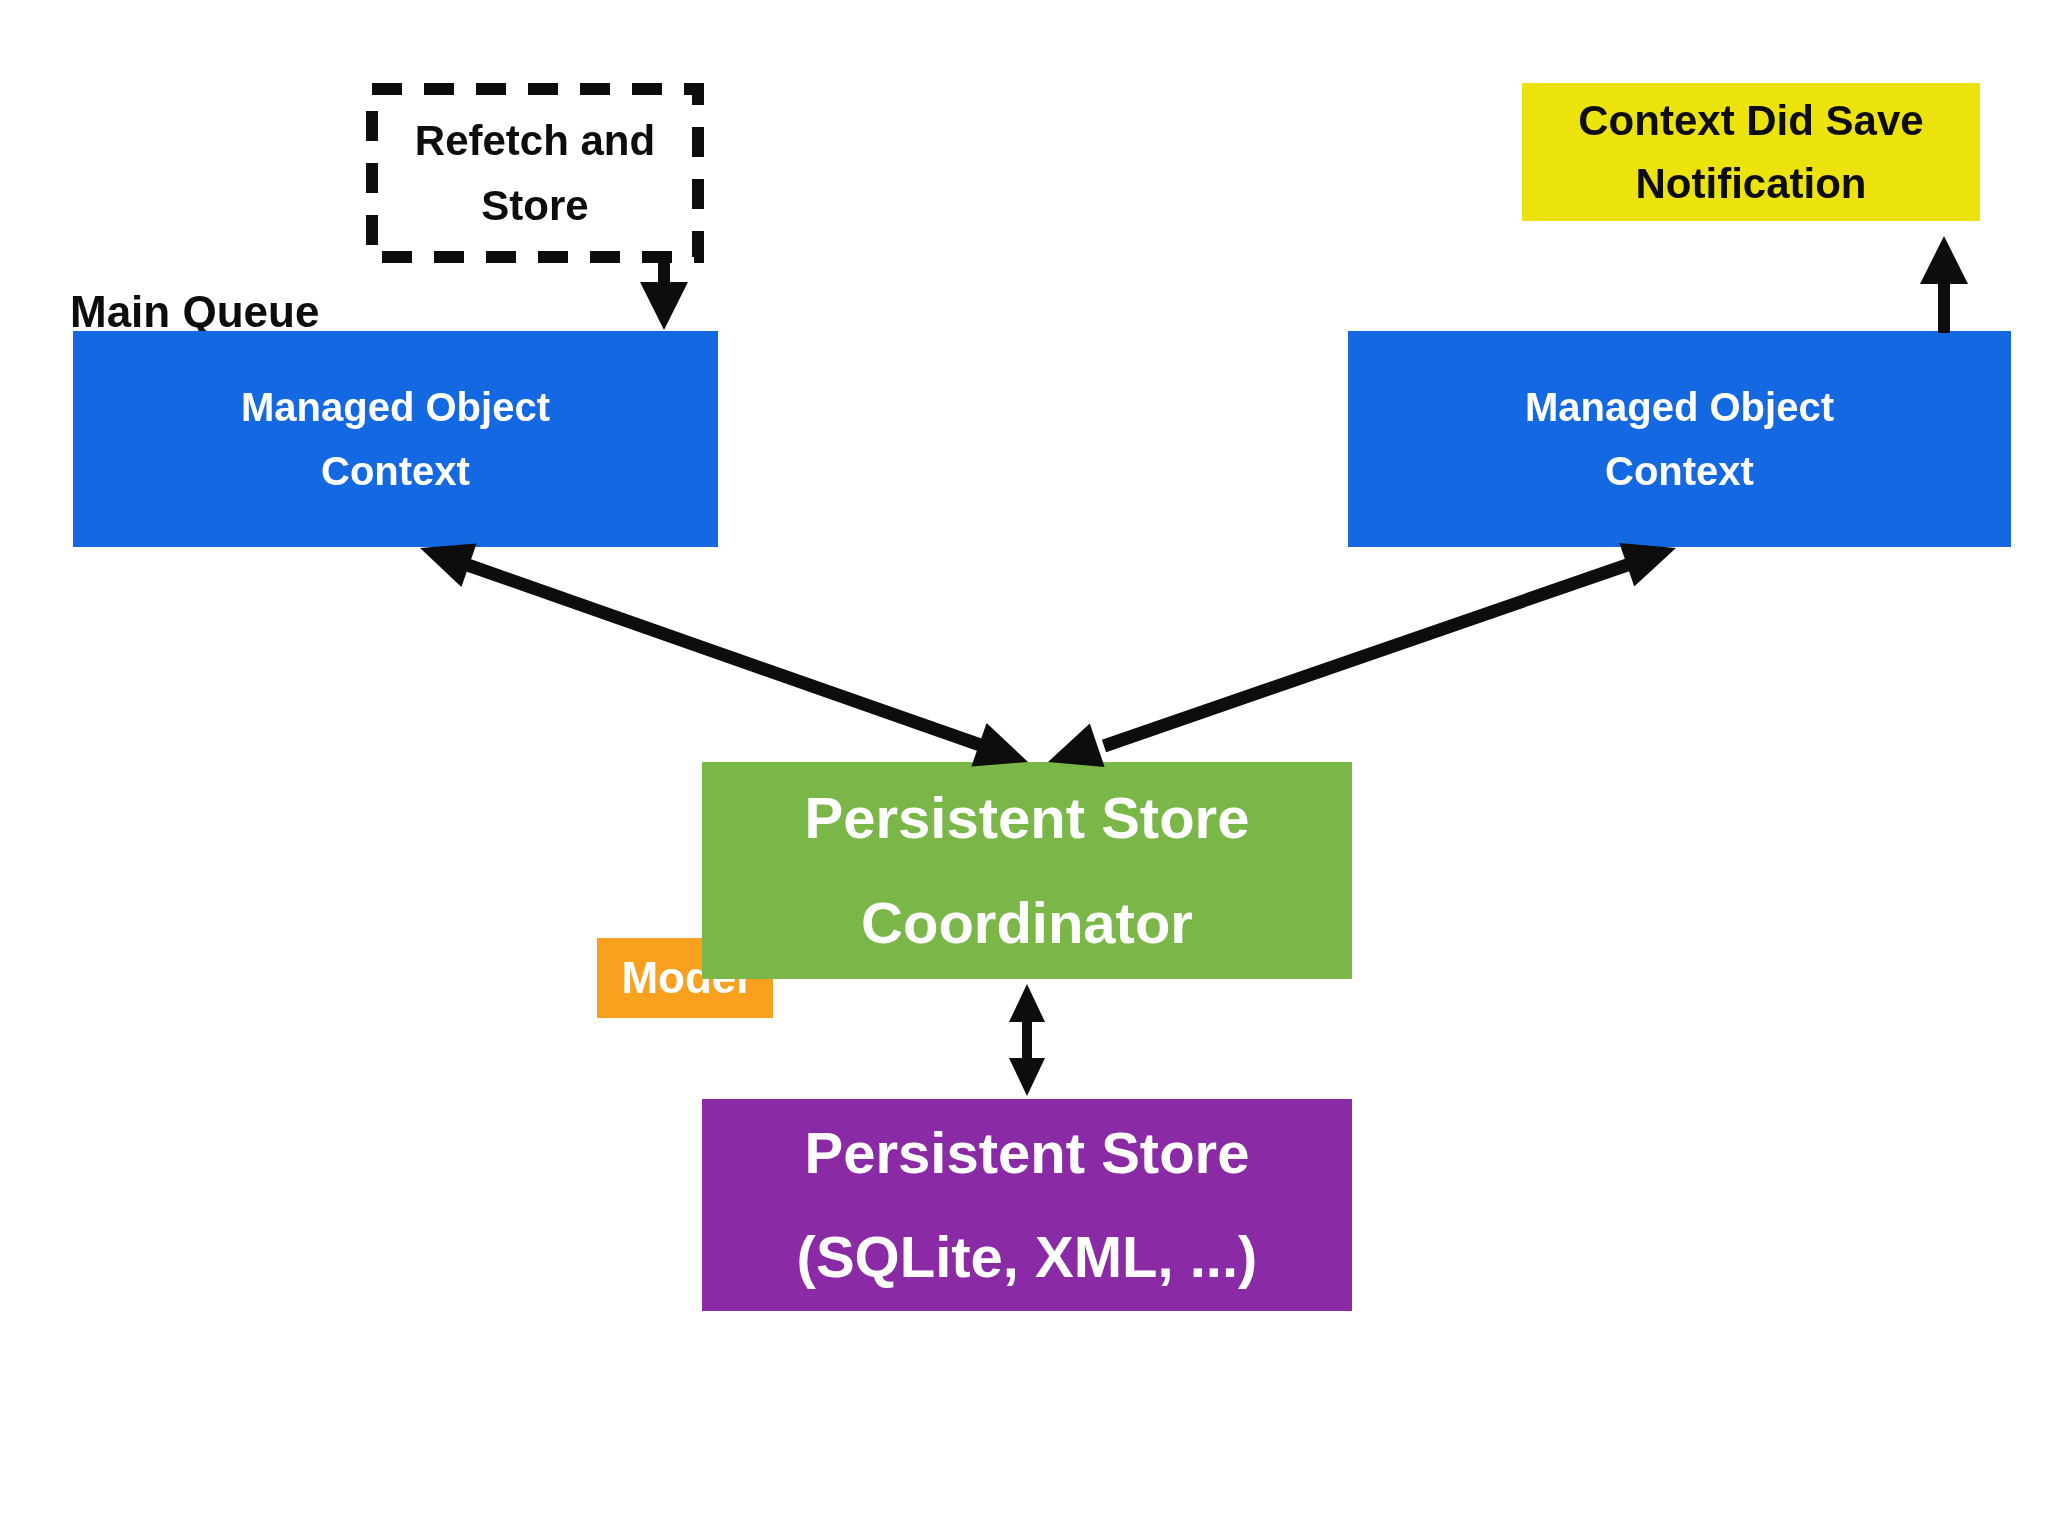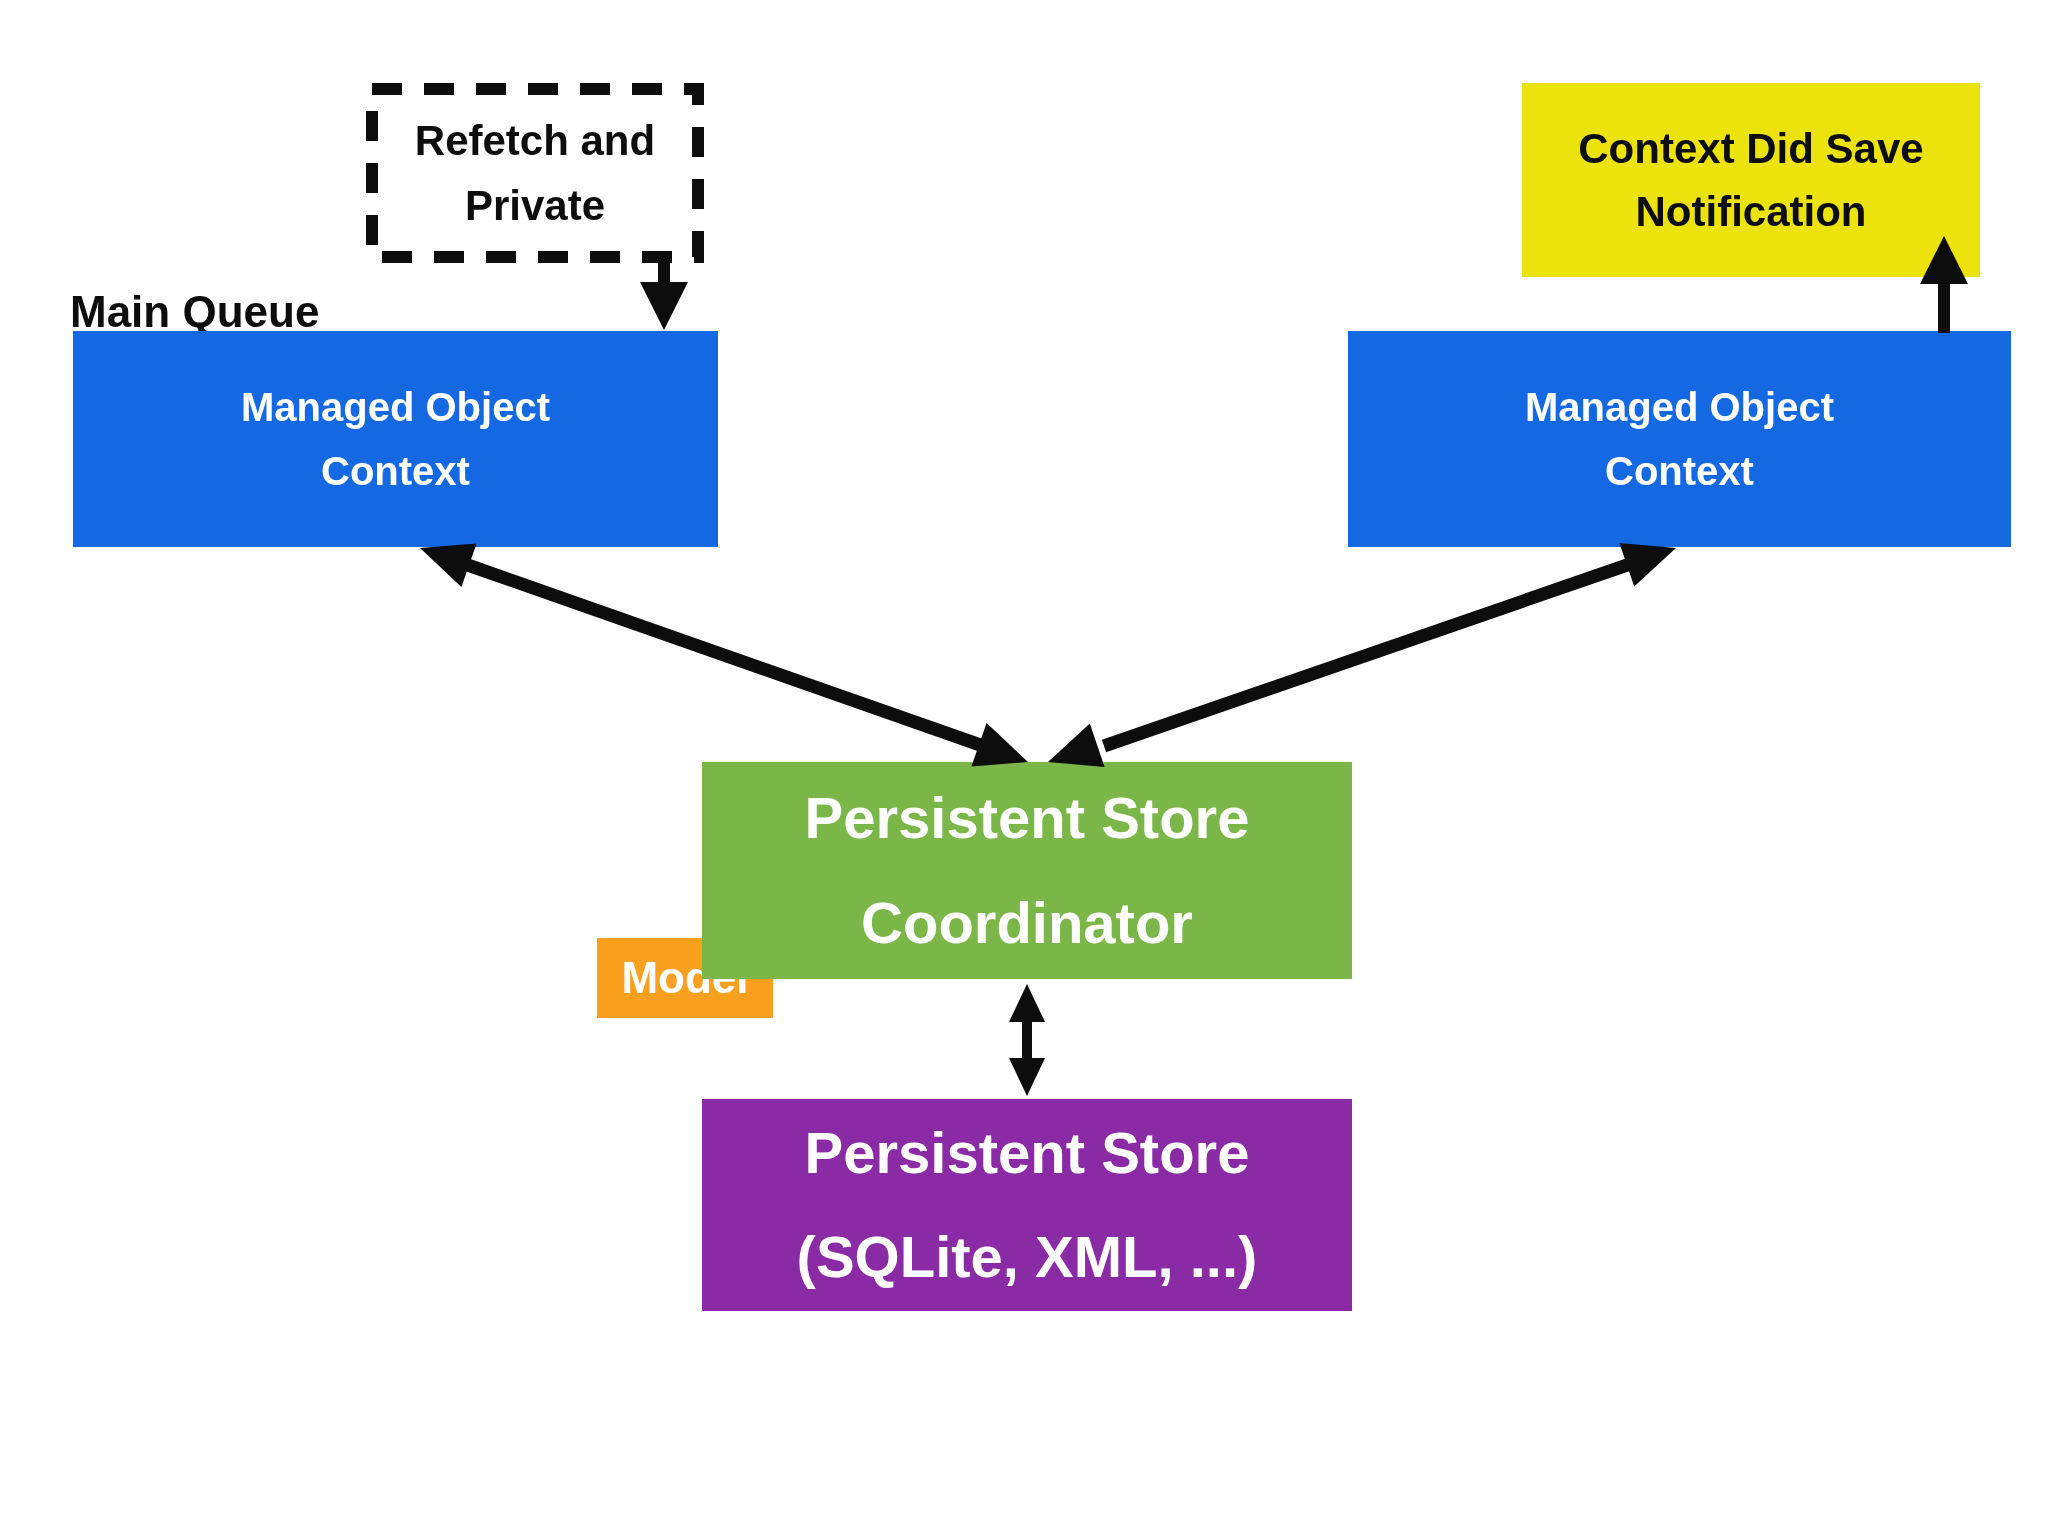--- a/index.html
+++ b/index.html
@@ -37,21 +37,21 @@
 
   .moc{
     background:#1469E3;color:#ffffff;
     font-size:40px;line-height:1.6;
     z-index:2;
   }
   .moc.main{left:73px;top:331px;width:645px;height:216px;}
   .moc.private{left:1348px;top:331px;width:663px;height:216px;}
 
   .notification-box{
-    left:1522px;top:83px;width:458px;height:194px;
+    left:1522px;top:83px;width:458px;height:138px;
     background:#ECE30C;color:#0d0d0d;
     font-size:42px;line-height:1.5;
     z-index:2;
   }
 
   .psc-box{
     left:702px;top:762px;width:650px;height:217px;
     background:#7AB648;color:#ffffff;
     font-size:58px;line-height:1.8;
     z-index:3;
@@ -78,21 +78,21 @@
   svg.arrows line{stroke:#0d0d0d;}
   svg.arrows polygon{fill:#0d0d0d;stroke:none;}
 </style>
 </head>
 <body>
 
 <div class="stage">
 
   <div class="node refetch-box">
     <span>Refetch and</span>
-    <span>Private</span>
+    <span>Store</span>
   </div>
 
   <div class="queue-label main">Main Queue</div>
 
   <div class="node moc main">
     <span>Managed Object</span>
     <span>Context</span>
   </div>
 
   <div class="node moc private">

